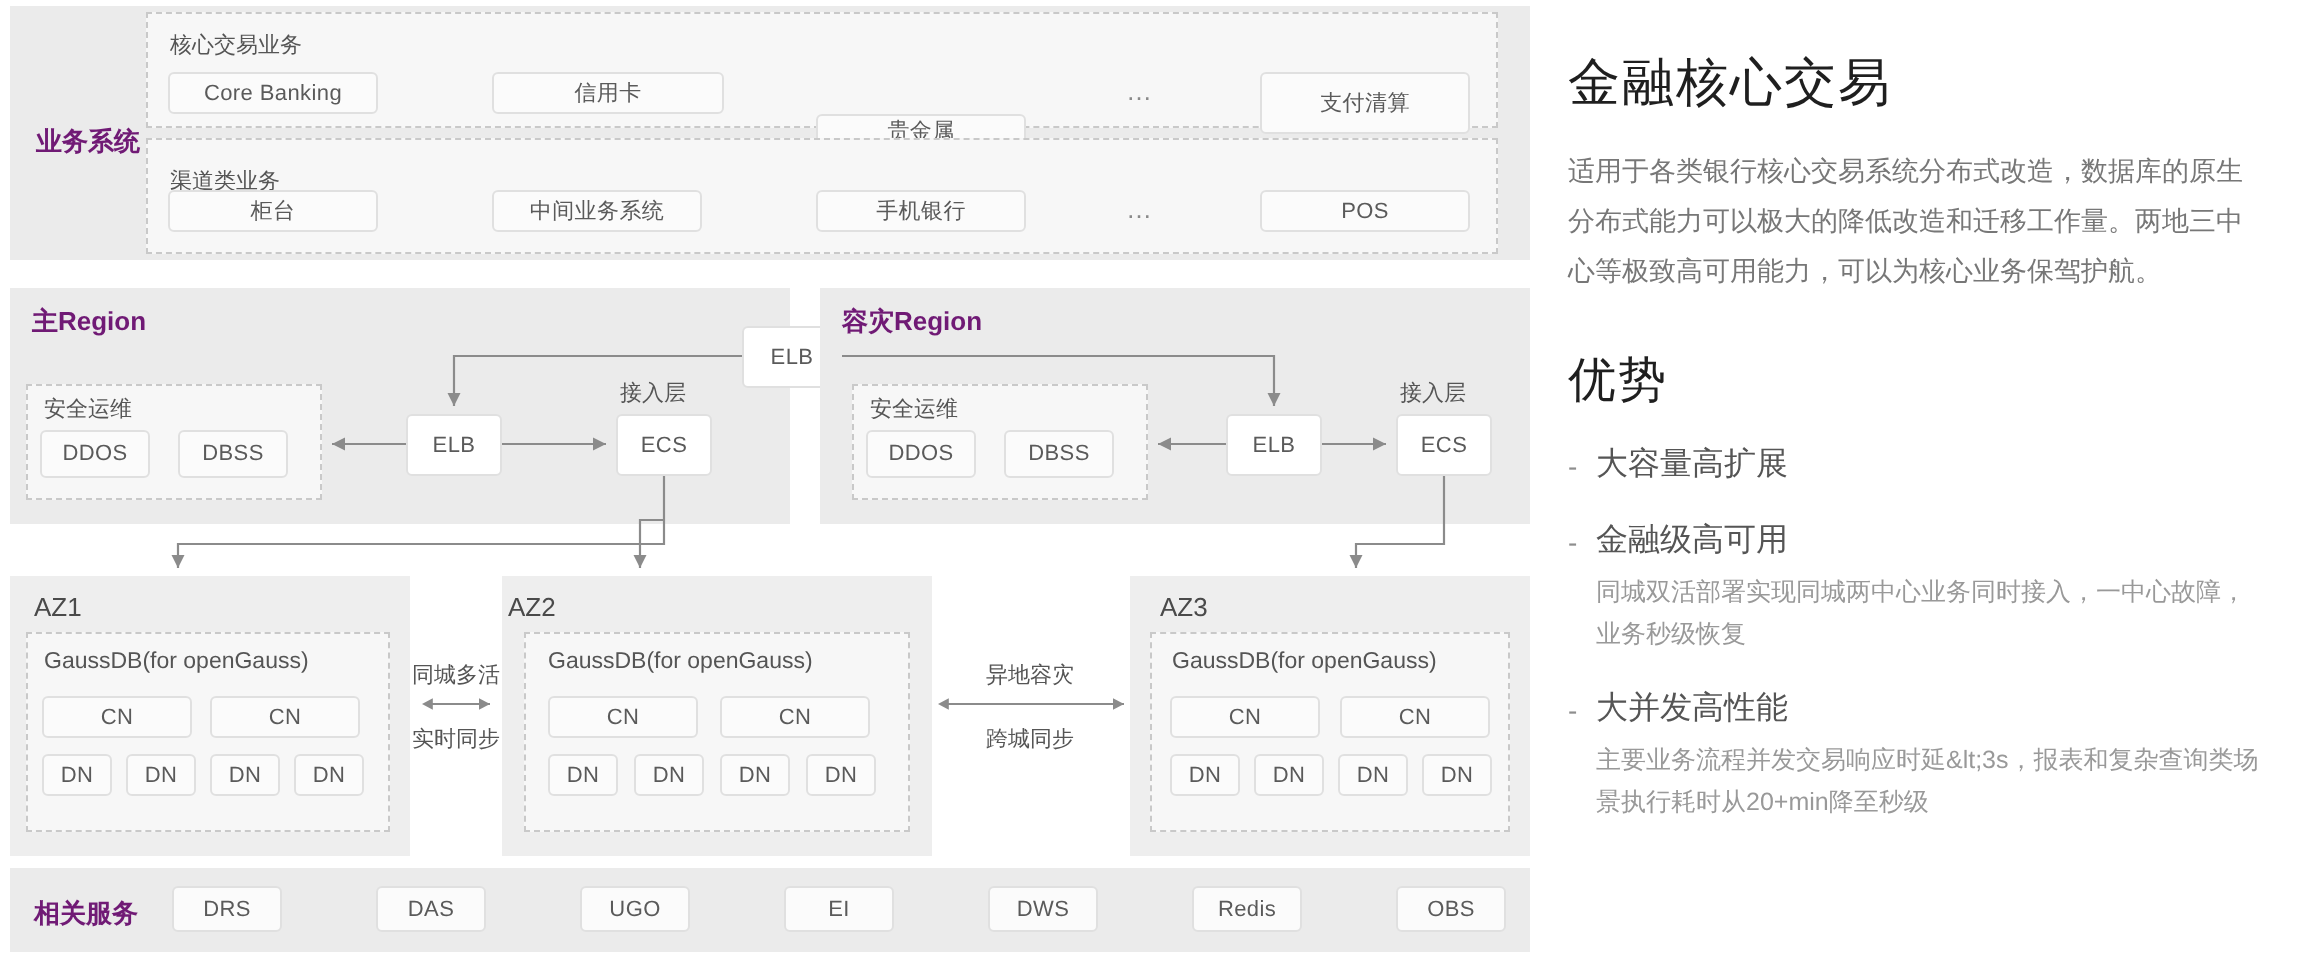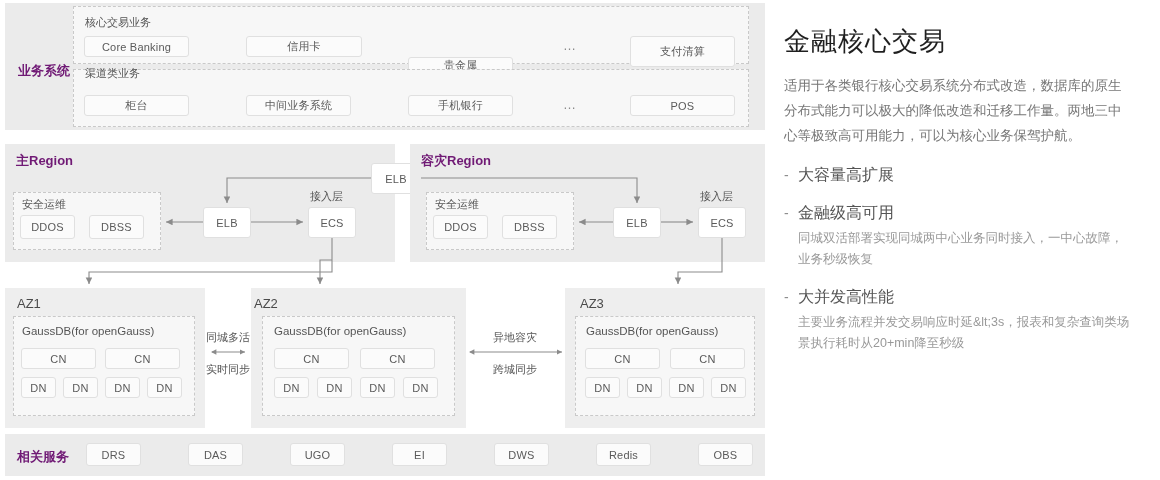--- a/index.html
+++ b/index.html
@@ -54,21 +54,21 @@
 
     <div class="dashbox" style="left:73px; top:6px; width:676px; height:58px;"></div>
     <div class="ttl-sm" style="left:85px; top:15px;">核心交易业务</div>
     <div class="node" style="left:84px;  top:36px; width:105px; height:21px;">Core Banking</div>
     <div class="node" style="left:246px; top:36px; width:116px; height:21px;">信用卡</div>
     <div class="node" style="left:408px; top:21px; width:105px; height:16px;margin-top:36px;">贵金属</div>
     <div class="dots" style="left:563px; top:38px;">…</div>
     <div class="node" style="left:630px; top:36px; width:105px; height:31px;">支付清算</div>
 
     <div class="dashbox" style="left:73px; top:69px; width:676px; height:58px;"></div>
-    <div class="ttl-sm" style="left:85px; top:66px;">渠道类业务</div>
+    <div class="ttl-sm" style="left:85px; top:83px;">渠道类业务</div>
     <div class="node" style="left:84px;  top:95px; width:105px; height:21px;">柜台</div>
     <div class="node" style="left:246px; top:95px; width:105px; height:21px;">中间业务系统</div>
     <div class="node" style="left:408px; top:95px; width:105px; height:21px;">手机银行</div>
     <div class="dots" style="left:563px; top:97px;">…</div>
     <div class="node" style="left:630px; top:95px; width:105px; height:21px;">POS</div>
 
     <div class="panel" style="left:5px; top:144px; width:390px; height:118px;"></div>
     <div class="ttl-bold" style="left:16px; top:152px;">主Region</div>
     <div class="dashbox" style="left:13px; top:192px; width:148px; height:58px;"></div>
     <div class="ttl-sm" style="left:22px; top:197px;">安全运维</div>
@@ -174,20 +174,21 @@
 
         <path d="M470,352 L562,352" marker-end="url(#arS)" marker-start="url(#arSL)"></path>
       </g>
     </svg>
   </div>
 
   <div id="side">
     <h1>金融核心交易</h1>
     <div class="lead">适用于各类银行核心交易系统分布式改造，数据库的原生分布式能力可以极大的降低改造和迁移工作量。两地三中心等极致高可用能力，可以为核心业务保驾护航。</div>
 
+    <h2>优势</h2>
 
     <div class="adv">
       <div class="dash">-</div>
       <div class="body">
         <div class="t">大容量高扩展</div>
       </div>
     </div>
 
     <div class="adv">
       <div class="dash">-</div>

